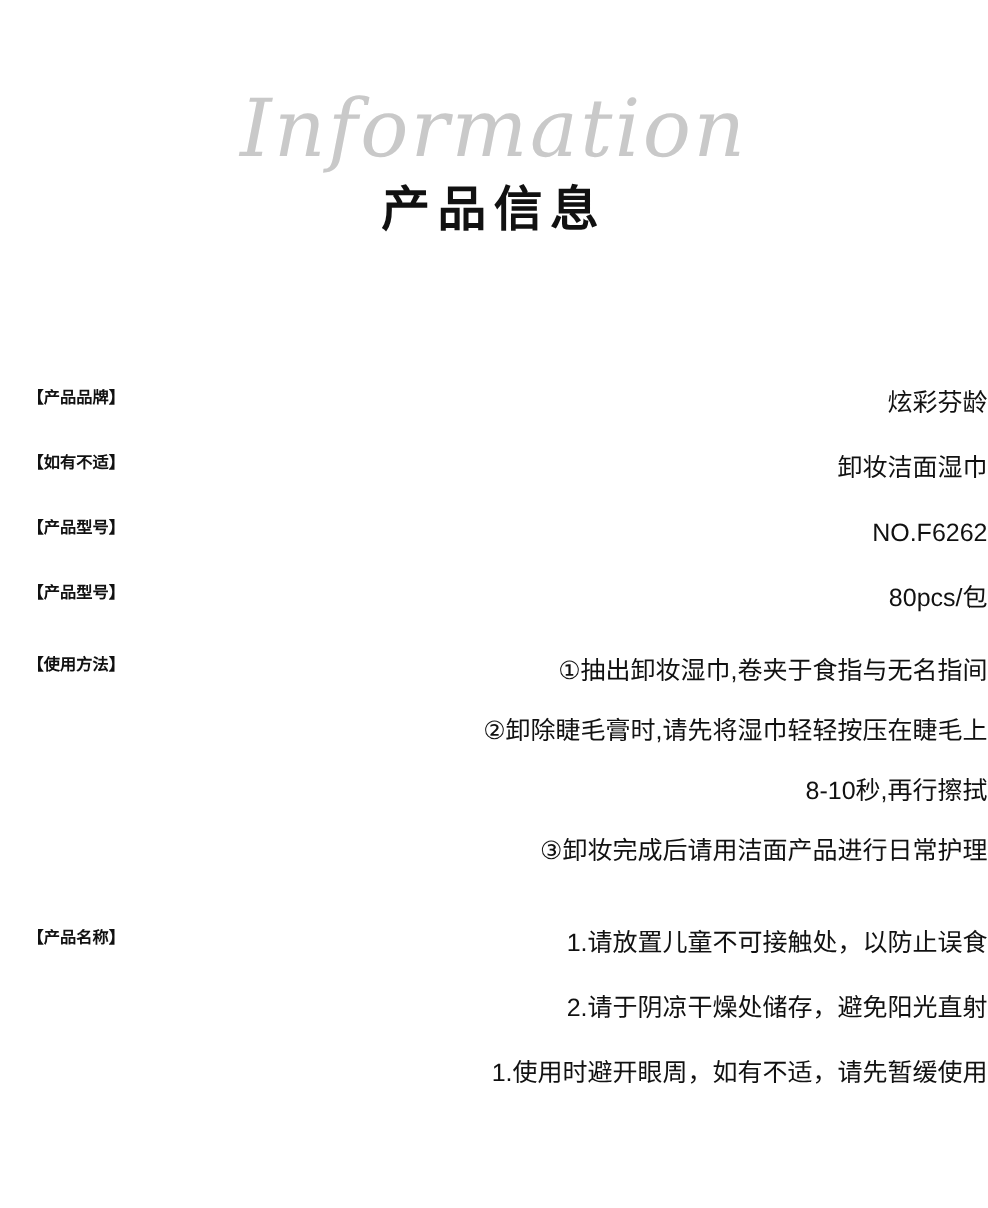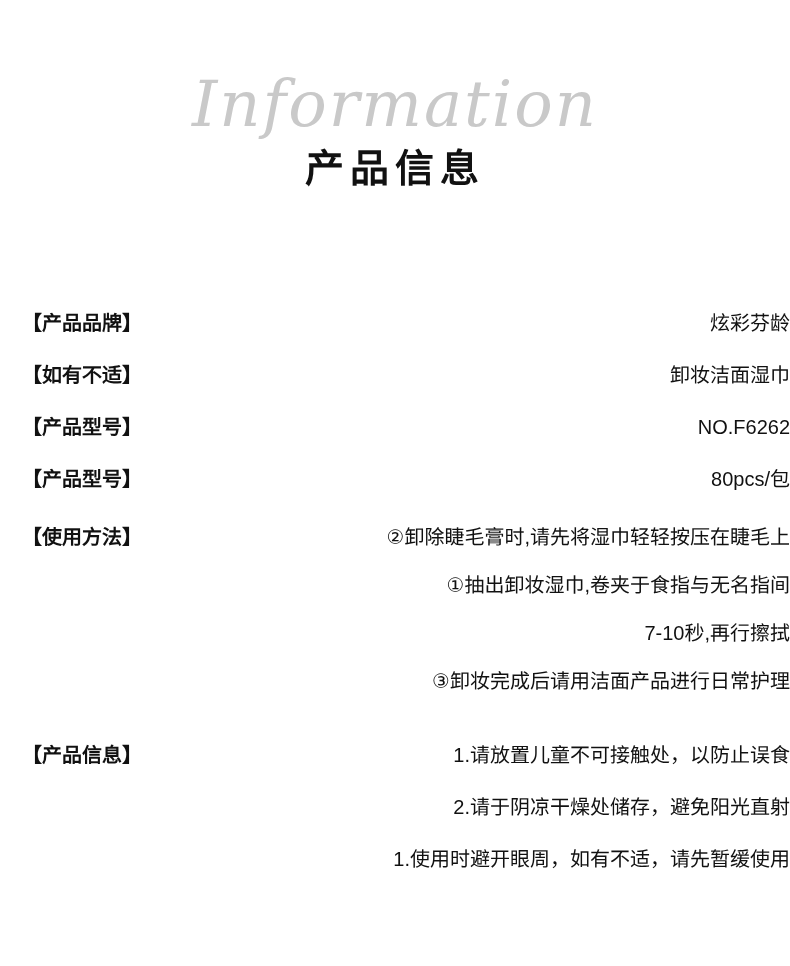--- a/index.html
+++ b/index.html
@@ -70,21 +70,21 @@
   }
   .row.group-gap {
     margin-top: 28px;
     gap: 40px;
   }
   .label {
     width: 148px;
     flex: 0 0 148px;
     padding-left: 22px;
     box-sizing: border-box;
-    font-size: 20px;
+    font-size: 13px;
     font-weight: 700;
     color: #111111;
     letter-spacing: 0px;
     line-height: 1.5;
     white-space: nowrap;
   }
   .value {
     flex: 1 1 auto;
     font-size: 20px;
     font-weight: 400;
@@ -138,29 +138,29 @@
     </div>
 
     <div class="row">
       <div class="label">【产品型号】</div>
       <div class="value">80pcs/包</div>
     </div>
 
     <div class="row group-gap">
       <div class="label">【使用方法】</div>
       <div class="value multi">
+        <div class="line">①抽出卸妆湿巾,卷夹于食指与无名指间</div>
         <div class="line">②卸除睫毛膏时,请先将湿巾轻轻按压在睫毛上</div>
-        <div class="line">①抽出卸妆湿巾,卷夹于食指与无名指间</div>
-        <div class="line">7-10秒,再行擦拭</div>
+        <div class="line">8-10秒,再行擦拭</div>
         <div class="line">③卸妆完成后请用洁面产品进行日常护理</div>
       </div>
     </div>
 
     <div class="row group-gap">
-      <div class="label">【产品信息】</div>
+      <div class="label">【产品名称】</div>
       <div class="value multi notes">
         <div class="line">1.请放置儿童不可接触处，以防止误食</div>
         <div class="line">2.请于阴凉干燥处储存，避免阳光直射</div>
         <div class="line">1.使用时避开眼周，如有不适，请先暂缓使用</div>
       </div>
     </div>
 
   </div>
 </div>
 

